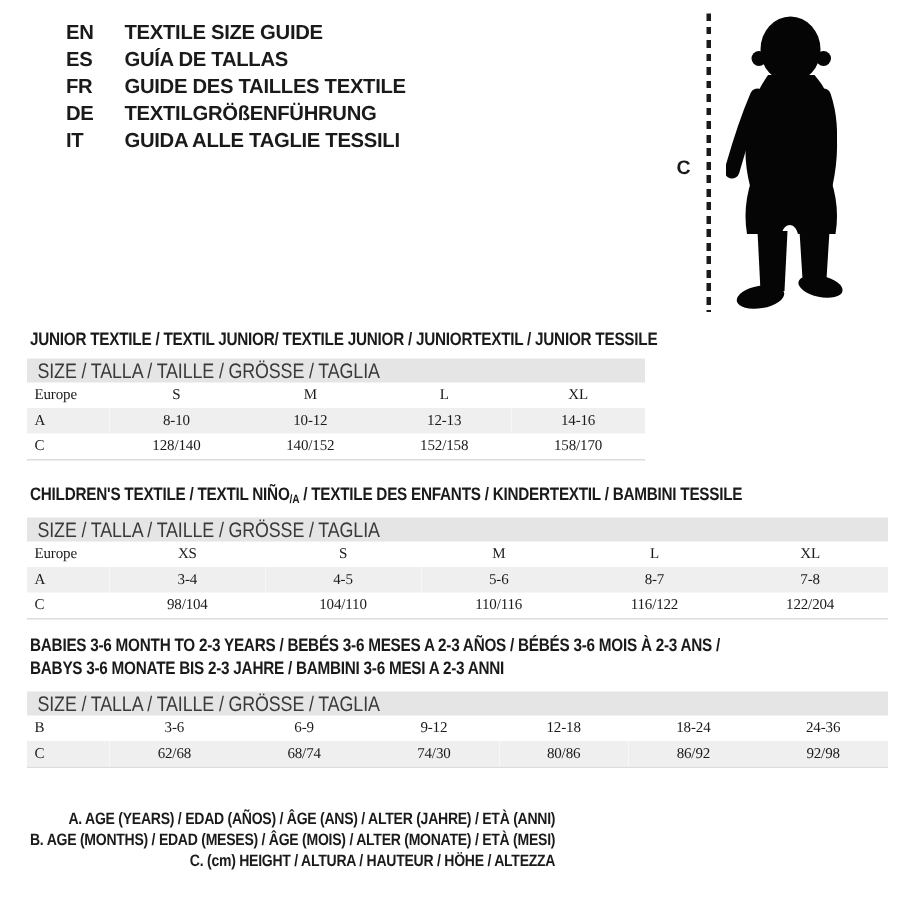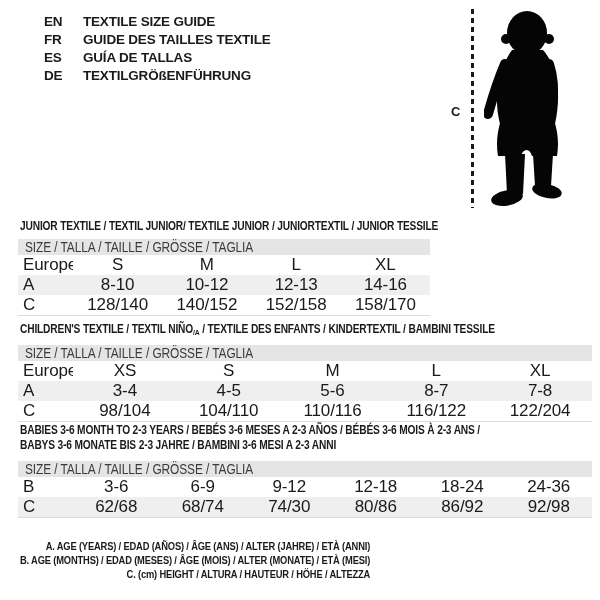--- a/index.html
+++ b/index.html
@@ -24,51 +24,55 @@
   .subsize { font-size:8px; vertical-align:-2px; }
   
   .size-table { position:absolute; left:18px; border-bottom:1px solid #dcdcdc; }
   .t1 { width:412px; }
   .t23 { width:574px; }
   .size-bar { height:16px; background:#e5e5e5; color:#3a3a3a; font-size:14px;
     line-height:16px; padding-left:7px; white-space:nowrap; }
   .cond { display:inline-block; transform:scaleX(0.85); transform-origin:0 0;
     letter-spacing:-0.1px; }
   table { border-collapse:collapse; table-layout:fixed; width:100%;
-    font-size:17px; letter-spacing:-0.1px; }
+    font-size:10px; letter-spacing:-0.1px;font-family:Liberation Serif, serif; }
   td { height:17px; padding:0; text-align:center; overflow:hidden; }
   td.rowlabel { text-align:left; padding-left:5px; }
   col.c-label { width:55px; }
   tr.shaded { background:#efefef; }
   
   .footnotes { position:absolute; left:20px; top:539px;text-align:right; }
   .footnote { font-weight:bold; font-size:11px; line-height:14px; white-space:nowrap;
     transform:scaleX(0.85); transform-origin:0 0; letter-spacing:-0.2px; }
 </style>
 </head>
 <body>
 
 <div class="page">
 
   <div class="langs">
     <div class="lang-row">
       <span class="lang-code">EN</span>
       <span>TEXTILE SIZE GUIDE</span>
     </div>
     <div class="lang-row">
+      <span class="lang-code">ES</span>
+      <span>GUÍA DE TALLAS</span>
+    </div>
+    <div class="lang-row">
       <span class="lang-code">FR</span>
       <span>GUIDE DES TAILLES TEXTILE</span>
     </div>
     <div class="lang-row">
-      <span class="lang-code">ES</span>
-      <span>GUÍA DE TALLAS</span>
-    </div>
-    <div class="lang-row">
       <span class="lang-code">DE</span>
       <span>TEXTILGRÖßENFÜHRUNG</span>
+    </div>
+    <div class="lang-row">
+      <span class="lang-code">IT</span>
+      <span>GUIDA ALLE TAGLIE TESSILI</span>
     </div>
   </div>
 
   <div class="height-line"></div>
   <div class="height-label">C</div>
   <svg class="baby-svg" width="92" height="200" viewBox="0 0 90 200">
     <g fill="#050505" stroke="none">
       <circle cx="21" cy="31" r="5"></circle>
       <circle cx="64" cy="31" r="5"></circle>
       <ellipse cx="42" cy="25" rx="20" ry="22"></ellipse>

